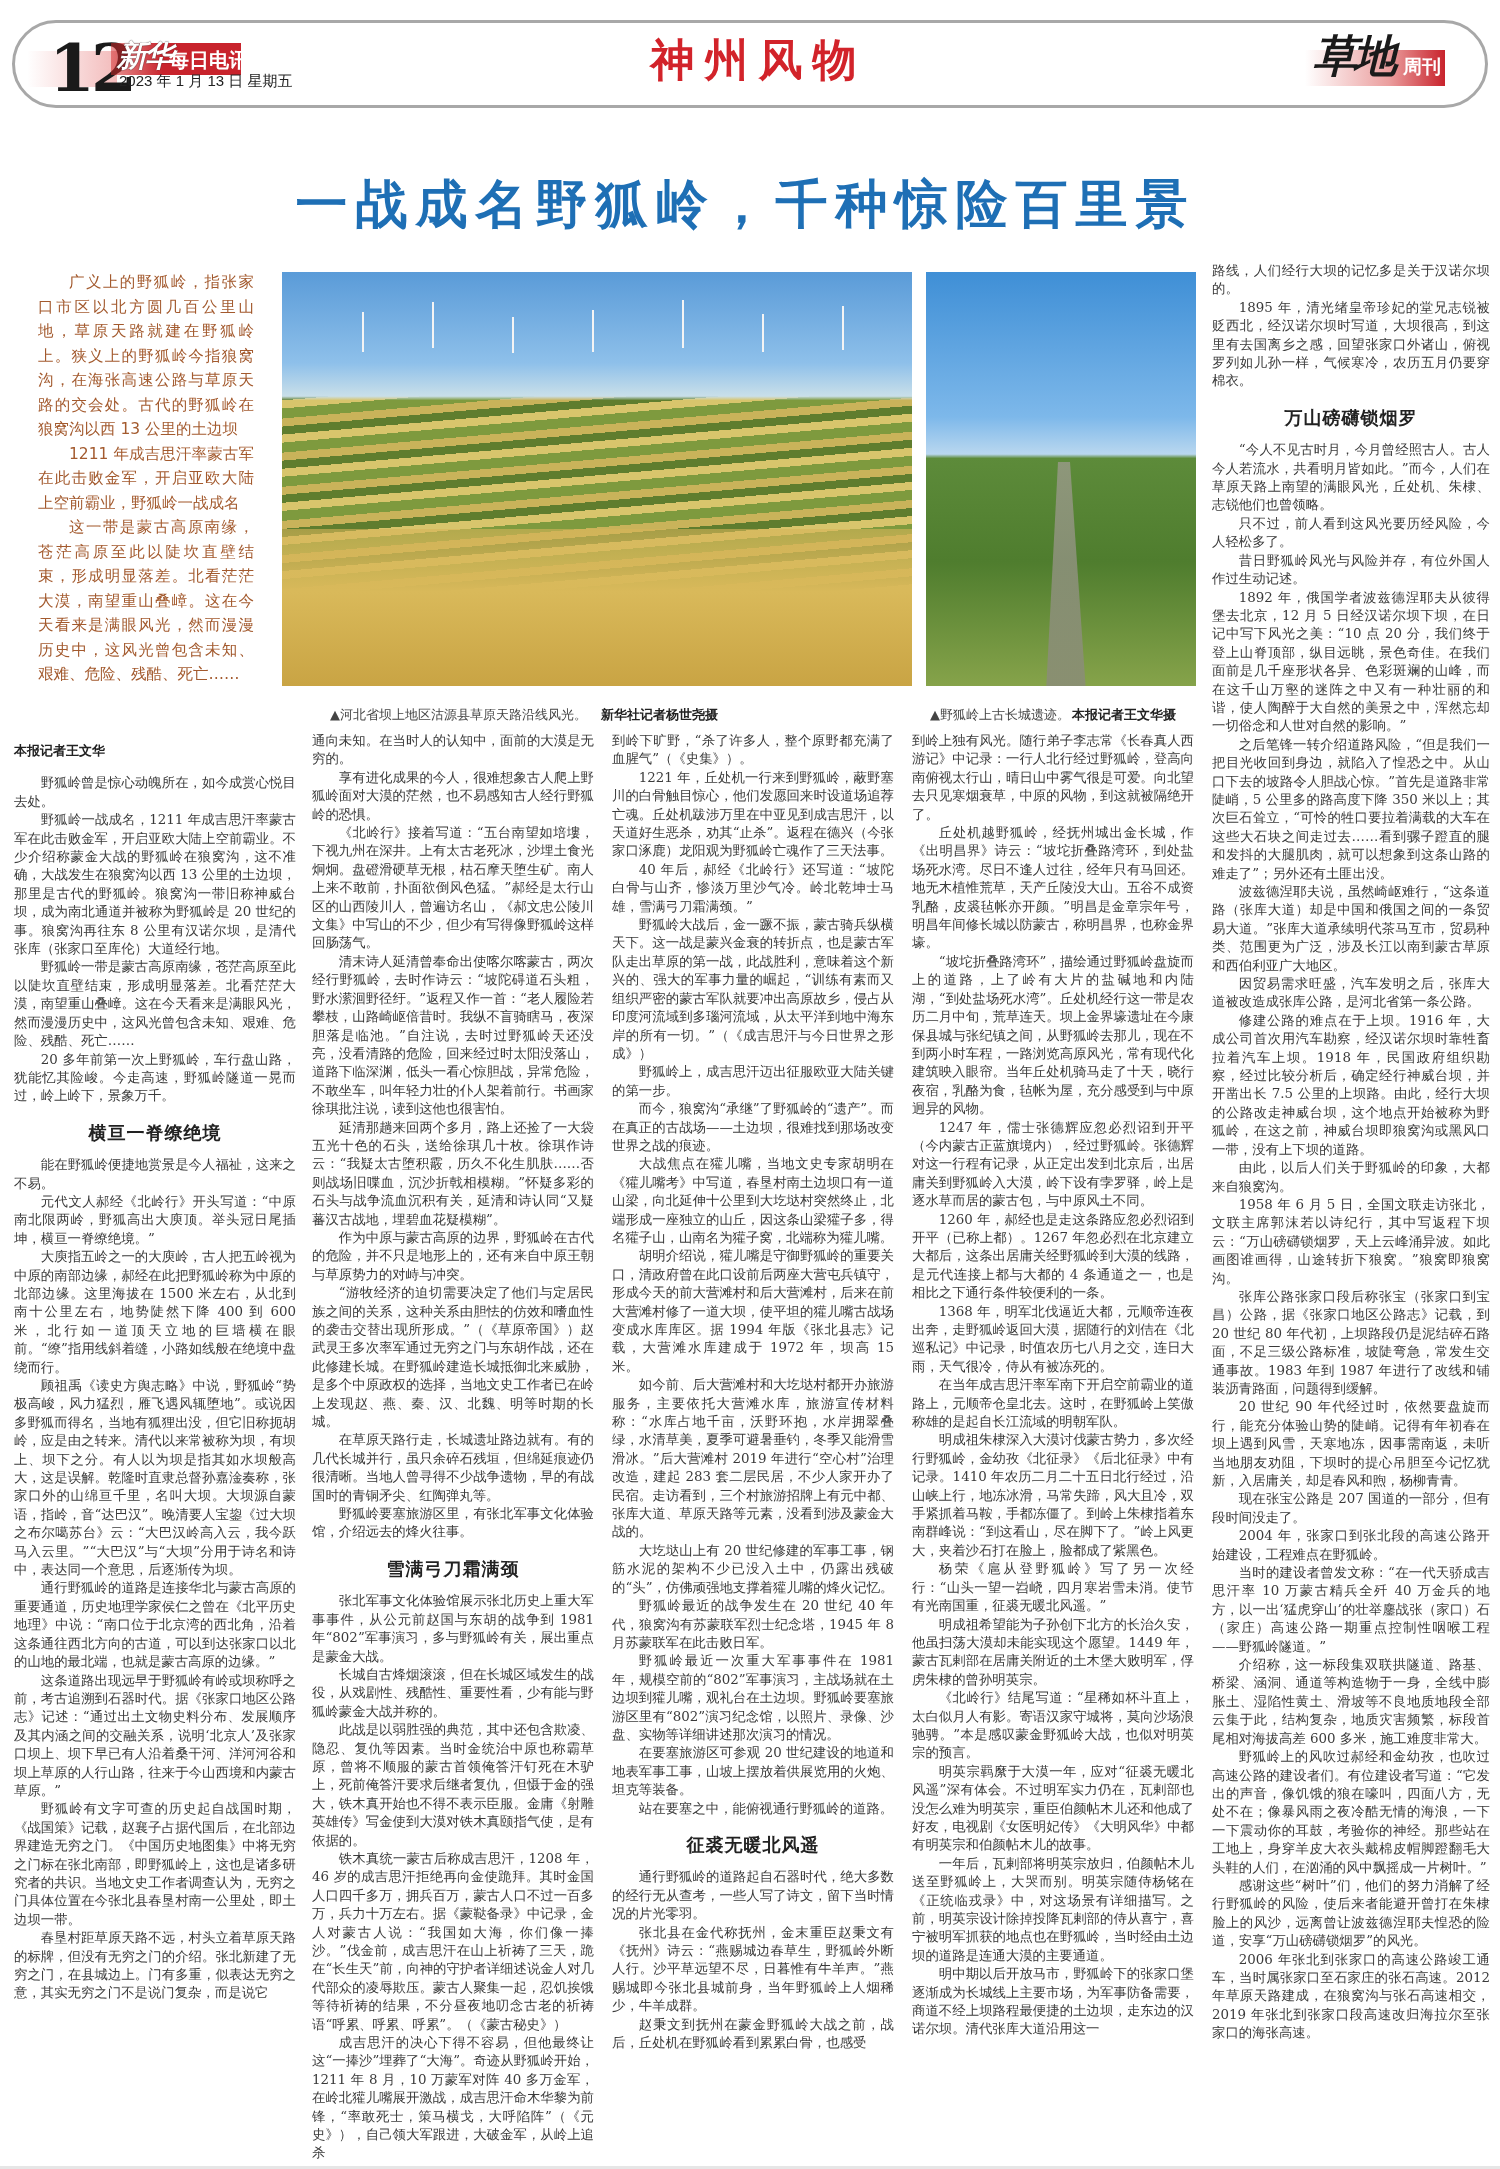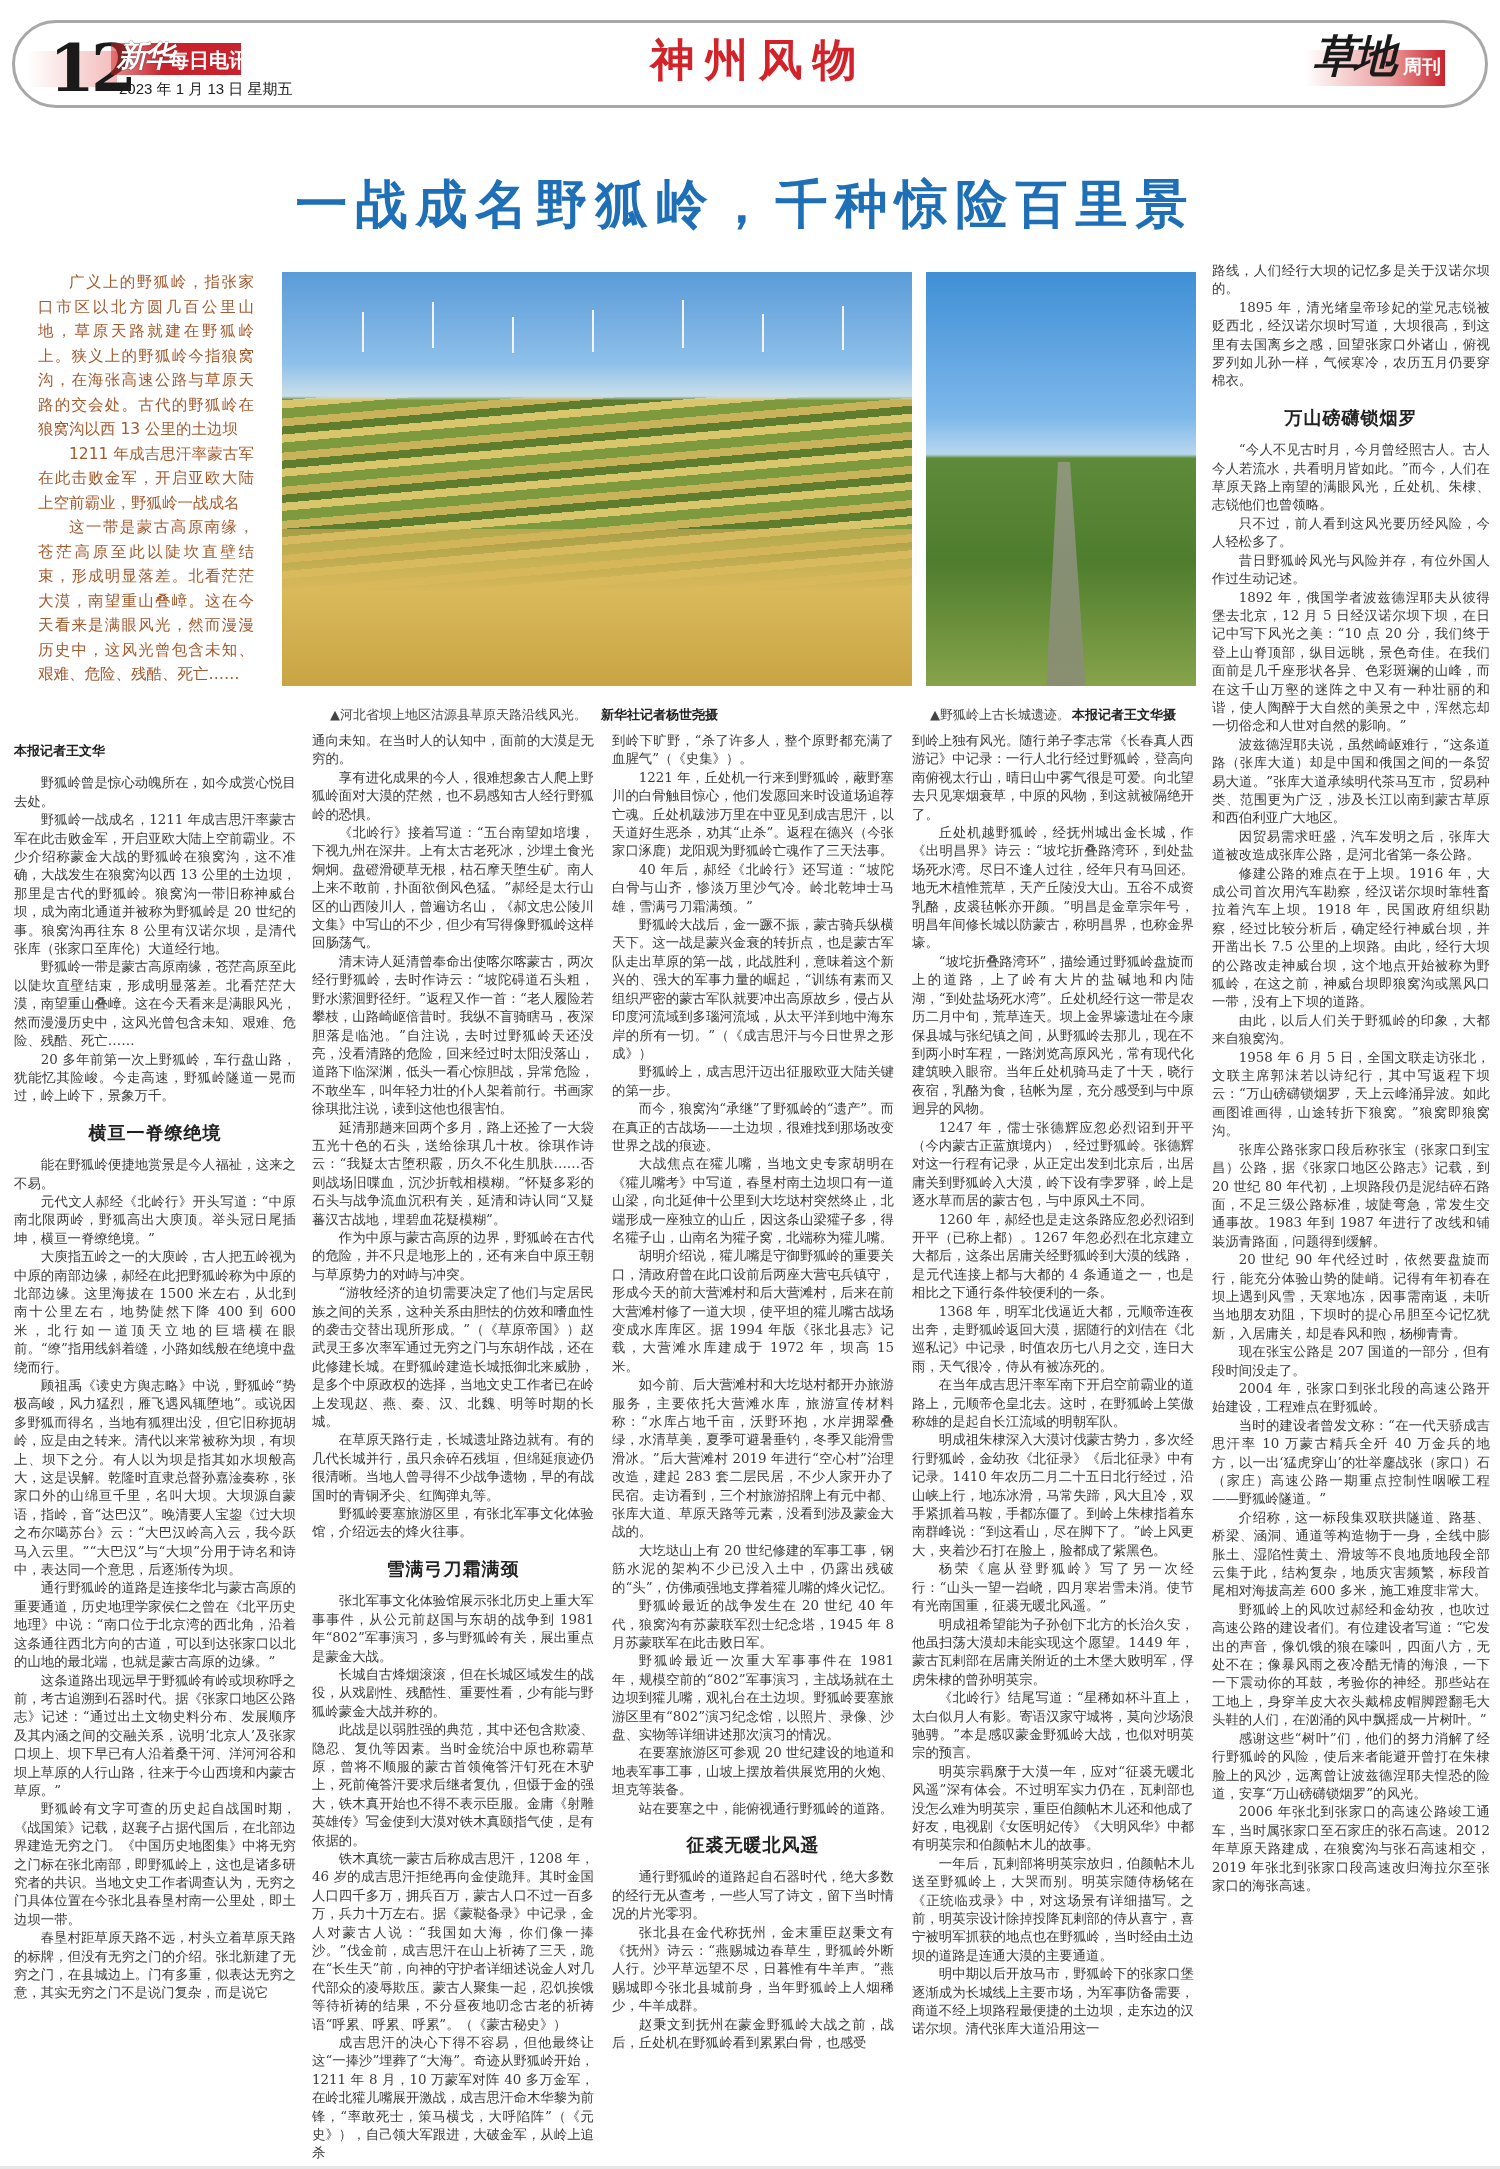--- a/index.html
+++ b/index.html
@@ -26,21 +26,21 @@
   .brand-script {
     position: absolute; left: 102px; top: 13px; font-family: "DejaVu Serif", serif;
     font-style: italic; font-weight: bold; font-size: 30px; color: #fff; letter-spacing: -3px;
     text-shadow: 0 0 1px #000;
   }
   .brand-name {
     position: absolute; left: 154px; top: 24px; font-family: "DejaVu Sans", sans-serif;
     font-weight: bold; font-size: 20px; color: #fff;
   }
   .issue-date {
-    position: absolute; left: 104px; top: 57px; font-family: "Liberation Sans", sans-serif;
+    position: absolute; left: 104px; top: 49px; font-family: "Liberation Sans", sans-serif;
     font-size: 15px; color: #222;
   }
   .section-title {
     position: absolute; left: 0; right: 0; top: 8px; text-align: center;
     font-family: "DejaVu Serif", serif; font-weight: bold; font-size: 44px; color: #d2232a;
     letter-spacing: 10px;
     margin-left: 17px;
   }
   .weekly-fade {
     position: absolute; right: 40px; top: 27px; width: 140px; height: 36px;
@@ -242,20 +242,21 @@
 </div>
 
 <div class="col c5">
   <p class="noindent">路线，人们经行大坝的记忆多是关于汉诺尔坝的。</p>
   <p>1895 年，清光绪皇帝珍妃的堂兄志锐被贬西北，经汉诺尔坝时写道，大坝很高，到这里有去国离乡之感，回望张家口外诸山，俯视罗列如儿孙一样，气候寒冷，农历五月仍要穿棉衣。</p>
   <h3>万山磅礴锁烟罗</h3>
   <p>“今人不见古时月，今月曾经照古人。古人今人若流水，共看明月皆如此。”而今，人们在草原天路上南望的满眼风光，丘处机、朱棣、志锐他们也曾领略。</p>
   <p>只不过，前人看到这风光要历经风险，今人轻松多了。</p>
   <p>昔日野狐岭风光与风险并存，有位外国人作过生动记述。</p>
   <p>1892 年，俄国学者波兹德涅耶夫从彼得堡去北京，12 月 5 日经汉诺尔坝下坝，在日记中写下风光之美：“10 点 20 分，我们终于登上山脊顶部，纵目远眺，景色奇佳。在我们面前是几千座形状各异、色彩斑斓的山峰，而在这千山万壑的迷阵之中又有一种壮丽的和谐，使人陶醉于大自然的美景之中，浑然忘却一切俗念和人世对自然的影响。”</p>
+  <p>之后笔锋一转介绍道路风险，“但是我们一把目光收回到身边，就陷入了惶恐之中。从山口下去的坡路令人胆战心惊。”首先是道路非常陡峭，5 公里多的路高度下降 350 米以上；其次巨石耸立，“可怜的牲口要拉着满载的大车在这些大石块之间走过去……看到骡子蹬直的腿和发抖的大腿肌肉，就可以想象到这条山路的难走了”；另外还有土匪出没。</p>
   <p>波兹德涅耶夫说，虽然崎岖难行，“这条道路（张库大道）却是中国和俄国之间的一条贸易大道。”张库大道承续明代茶马互市，贸易种类、范围更为广泛，涉及长江以南到蒙古草原和西伯利亚广大地区。</p>
   <p>因贸易需求旺盛，汽车发明之后，张库大道被改造成张库公路，是河北省第一条公路。</p>
   <p>修建公路的难点在于上坝。1916 年，大成公司首次用汽车勘察，经汉诺尔坝时靠牲畜拉着汽车上坝。1918 年，民国政府组织勘察，经过比较分析后，确定经行神威台坝，并开凿出长 7.5 公里的上坝路。由此，经行大坝的公路改走神威台坝，这个地点开始被称为野狐岭，在这之前，神威台坝即狼窝沟或黑风口一带，没有上下坝的道路。</p>
   <p>由此，以后人们关于野狐岭的印象，大都来自狼窝沟。</p>
   <p>1958 年 6 月 5 日，全国文联走访张北，文联主席郭沫若以诗纪行，其中写返程下坝云：“万山磅礴锁烟罗，天上云峰涌异波。如此画图谁画得，山途转折下狼窝。”狼窝即狼窝沟。</p>
   <p>张库公路张家口段后称张宝（张家口到宝昌）公路，据《张家口地区公路志》记载，到 20 世纪 80 年代初，上坝路段仍是泥结碎石路面，不足三级公路标准，坡陡弯急，常发生交通事故。1983 年到 1987 年进行了改线和铺装沥青路面，问题得到缓解。</p>
   <p>20 世纪 90 年代经过时，依然要盘旋而行，能充分体验山势的陡峭。记得有年初春在坝上遇到风雪，天寒地冻，因事需南返，未听当地朋友劝阻，下坝时的提心吊胆至今记忆犹新，入居庸关，却是春风和煦，杨柳青青。</p>
   <p>现在张宝公路是 207 国道的一部分，但有段时间没走了。</p>
   <p>2004 年，张家口到张北段的高速公路开始建设，工程难点在野狐岭。</p>
   <p>当时的建设者曾发文称：“在一代天骄成吉思汗率 10 万蒙古精兵全歼 40 万金兵的地方，以一出‘猛虎穿山’的壮举鏖战张（家口）石（家庄）高速公路一期重点控制性咽喉工程——野狐岭隧道。”</p>

